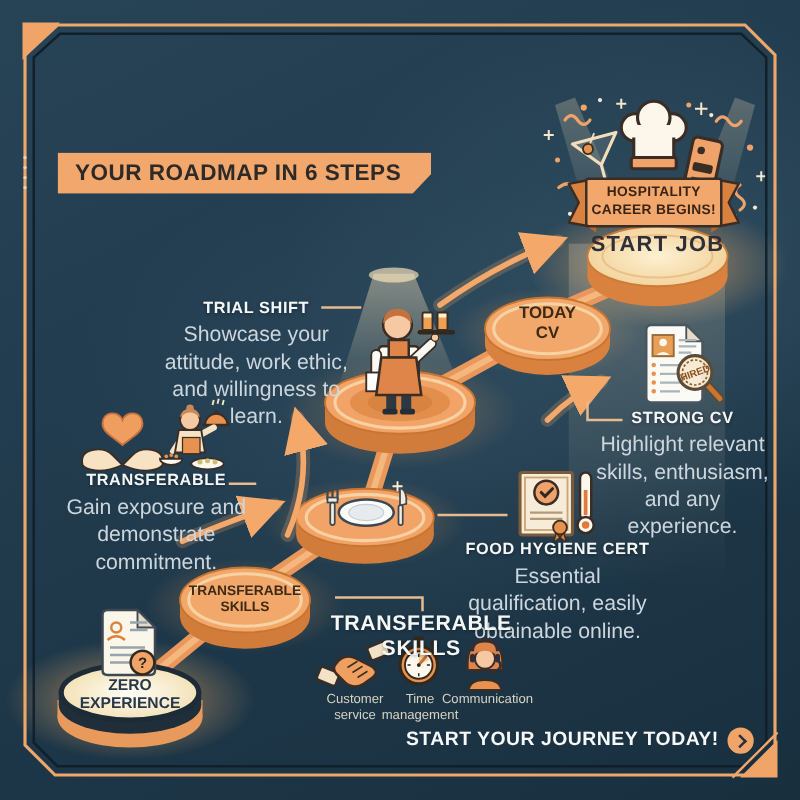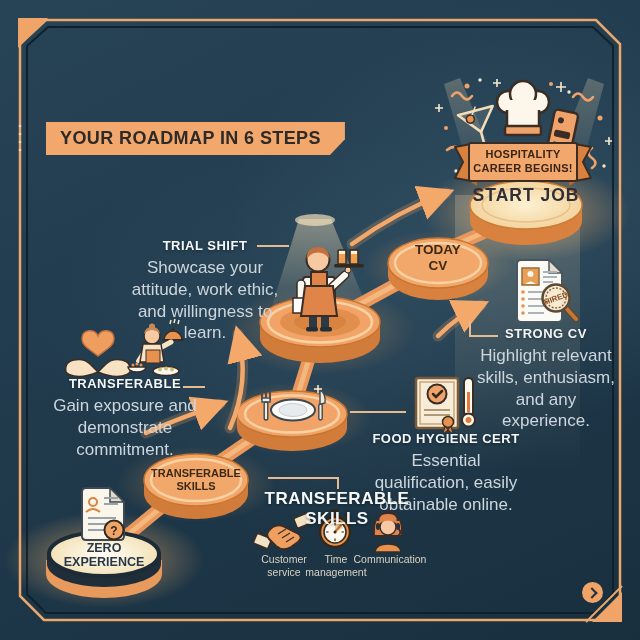--- a/index.html
+++ b/index.html
@@ -390,14 +390,15 @@
   <div class="disc-label zero-label pre">ZERO
 EXPERIENCE</div>
   <div class="disc-label ts-label pre">TRANSFERABLE
 SKILLS</div>
   <div class="disc-label cv-label pre">TODAY
 CV</div>
   <div class="disc-label fj-label">START JOB</div>
   <div class="abs banner-label pre">HOSPITALITY
 CAREER BEGINS!</div>
 
+  <div class="abs cta-text">START YOUR JOURNEY TODAY!</div>
   <div class="abs cta-circle"></div>
 </div>
 
 </body></html>

